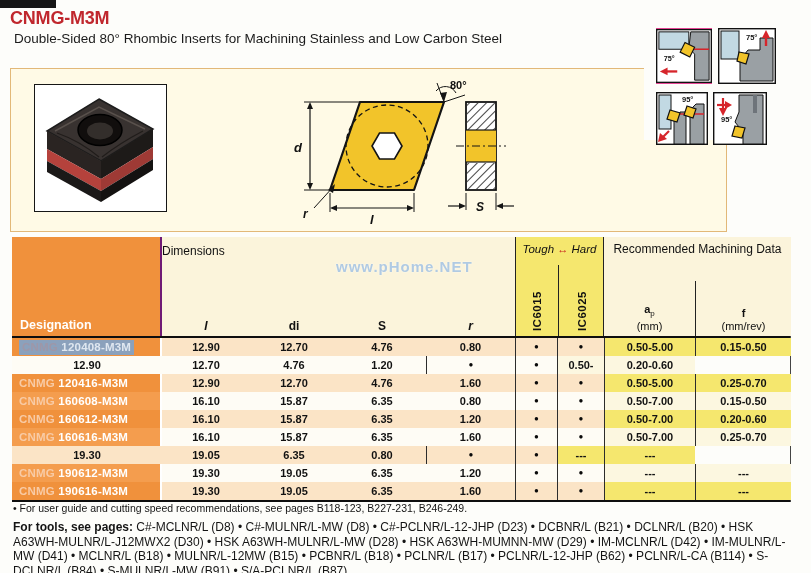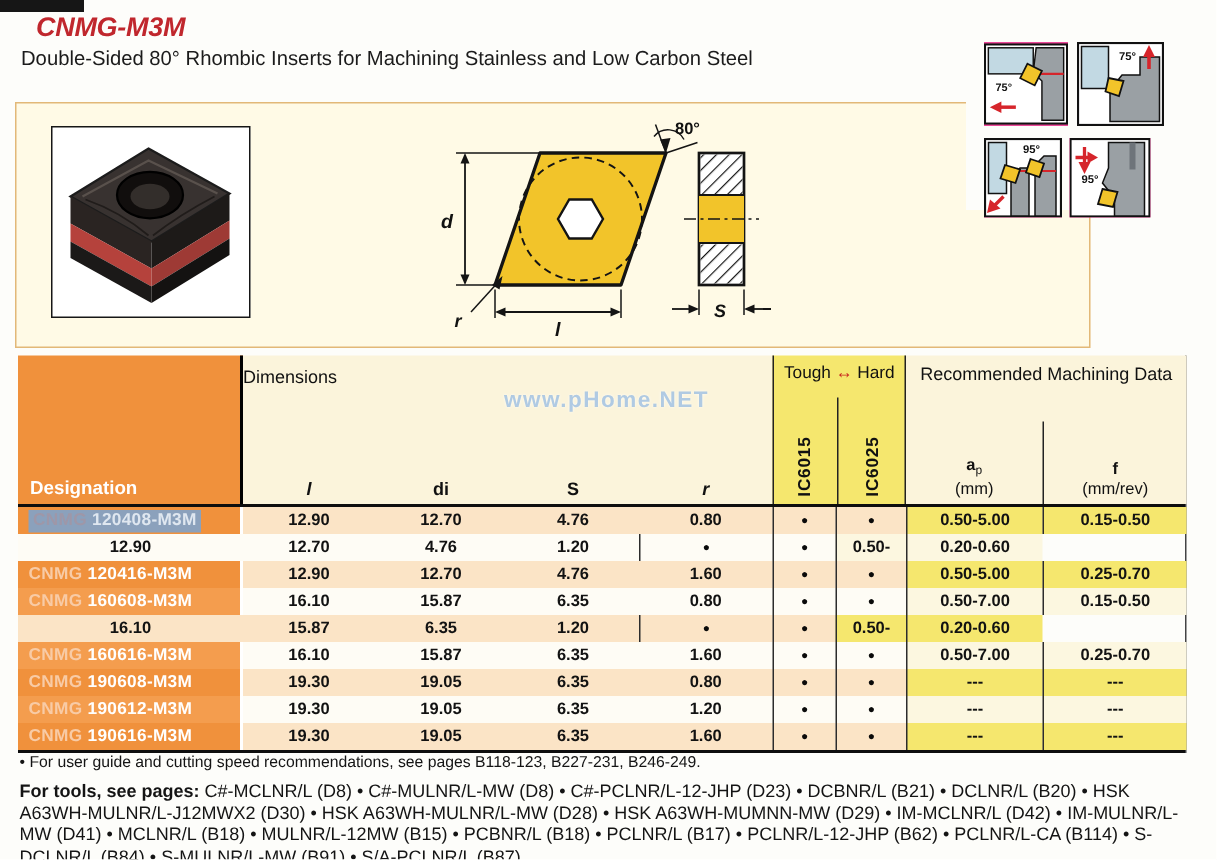--- a/index.html
+++ b/index.html
@@ -6,22 +6,22 @@
   html,body { background:#ffffff; }
   body { font-family: "Liberation Sans", sans-serif; }
   #page {
     position: relative; width: 811px; height: 573px;
     background: #fdfdfa; overflow: hidden; color:#111;
   }
   
   .topbar { position:absolute; left:0; top:0; width:56px; height:8px; background:#161616; }
 
   
-  .title { position:absolute; left:24px; top:8px; font-size:18px; font-weight:bold;
-           color:#c0272d; letter-spacing:-0.2px;font-style:italic; }
+  .title { position:absolute; left:10px; top:8px; font-size:18px; font-weight:bold;
+           color:#c0272d; letter-spacing:-0.2px; }
   .subtitle { position:absolute; left:14px; top:31px; font-size:13.5px; color:#1b1b1b; }
 
   
   .panel { position:absolute; left:10px; top:68px; width:717px; height:164px;
            background:#fffae6; border:1.5px solid #e2b878; }
   .panel-patch { position:absolute; left:644px; top:60px; width:167px; height:80px; background:#fdfdfa; }
 
   .photo-box { position:absolute; left:34px; top:84px; width:133px; height:128px;
                background:#ffffff; border:1.5px solid #161616; }
   .drawing-wrap { position:absolute; left:290px; top:78px; width:225px; height:150px; }
@@ -35,33 +35,33 @@
 
   
   .watermark { position:absolute; left:336px; top:258px; font-size:15px; font-weight:bold;
                color:rgba(150,186,222,0.75); text-shadow:0 0 2px rgba(255,255,255,.9);
                letter-spacing:1px; z-index:6; pointer-events:none; }
 
   
   .tbl { position:absolute; left:12px; top:237px; width:779px; border-right:1px solid #444; }
   .thead { position:relative; height:99px; font-size:12px; }
   .th-des { position:absolute; left:0; top:0; width:150px; height:99px;
-            background:#f0913c; border-right:2px solid #000000; }
+            background:#f0913c; border-right:2px solid #701a75; }
   .th-des > span { position:absolute; left:8px; bottom:4px; color:#fff; font-weight:bold; font-size:12.5px; }
   .th-dim { position:absolute; left:150px; top:0; width:353px; height:99px; background:#fbf4db; }
   .th-dim-title { position:absolute; top:7px; left:0; width:100%; text-align:left; }
   .th-dim-cols span { position:absolute; bottom:3px; text-align:center; font-weight:bold; font-size:12px; }
   .th-dim-cols span:nth-child(1){ left:0;   width:88px; font-style:italic; }
   .th-dim-cols span:nth-child(2){ left:88px; width:88px; }
   .th-dim-cols span:nth-child(3){ left:176px;width:88px; }
   .th-dim-cols span:nth-child(4){ left:264px;width:89px; font-style:italic; }
   .th-grades { position:absolute; left:503px; top:0; width:89px; height:99px; background:#f5e76e;
                border-left:1px solid #222; border-right:1px solid #222; }
   .th-toughhard { position:absolute; top:6px; left:0; width:100%; text-align:center; font-size:11.5px;
-                  white-space:nowrap; }
+                  white-space:nowrap;font-style:italic; }
   .th-toughhard .arr { color:#c92a20; font-weight:bold; padding:0 3px; }
   .th-grade-divider { position:absolute; left:42px; top:28px; bottom:0; width:1px; background:#222; }
   .vgrade { position:absolute; top:28px; bottom:0; display:flex; align-items:flex-end; justify-content:center;
             padding-bottom:5px; }
   .vgrade span { writing-mode:vertical-rl; transform:rotate(180deg); font-weight:bold; font-size:11.5px;
                  letter-spacing:0.5px; }
   .vgrade.g1 { left:0; width:42px; }
   .vgrade.g2 { left:43px; width:46px; }
   .th-mach { position:absolute; left:592px; top:0; width:187px; height:99px; background:#fbf4db; }
   .th-mach-title { position:absolute; top:5px; left:0; width:100%; text-align:center; line-height:14px;
@@ -314,20 +314,21 @@
           <div class="cell num">16.10</div>
           <div class="cell num">15.87</div>
           <div class="cell num">6.35</div>
           <div class="cell num">0.80</div>
           <div class="cell dot b-dot1">●</div>
           <div class="cell dot b-dot2">●</div>
           <div class="cell val b-ap">0.50-7.00</div>
           <div class="cell val b-f">0.15-0.50</div>
         </div>
         <div class="trow base">
+          <div class="cell des"><span class="deswrap"><span class="pfx">CNMG</span>&nbsp;<span class="code">160612-M3M</span></span></div>
           <div class="cell num">16.10</div>
           <div class="cell num">15.87</div>
           <div class="cell num">6.35</div>
           <div class="cell num">1.20</div>
           <div class="cell dot b-dot1">●</div>
           <div class="cell dot b-dot2">●</div>
           <div class="cell val b-ap">0.50-7.00</div>
           <div class="cell val b-f">0.20-0.60</div>
         </div>
         <div class="trow alt">
@@ -335,21 +336,20 @@
           <div class="cell num">16.10</div>
           <div class="cell num">15.87</div>
           <div class="cell num">6.35</div>
           <div class="cell num">1.60</div>
           <div class="cell dot b-dot1">●</div>
           <div class="cell dot b-dot2">●</div>
           <div class="cell val b-ap">0.50-7.00</div>
           <div class="cell val b-f">0.25-0.70</div>
         </div>
         <div class="trow base">
-          <div class="cell des"><span class="deswrap"><span class="pfx">CNMG</span>&nbsp;<span class="code">190608-M3M</span></span></div>
           <div class="cell num">19.30</div>
           <div class="cell num">19.05</div>
           <div class="cell num">6.35</div>
           <div class="cell num">0.80</div>
           <div class="cell dot b-dot1">●</div>
           <div class="cell dot b-dot2">●</div>
           <div class="cell val b-ap">---</div>
           <div class="cell val b-f">---</div>
         </div>
         <div class="trow alt">

